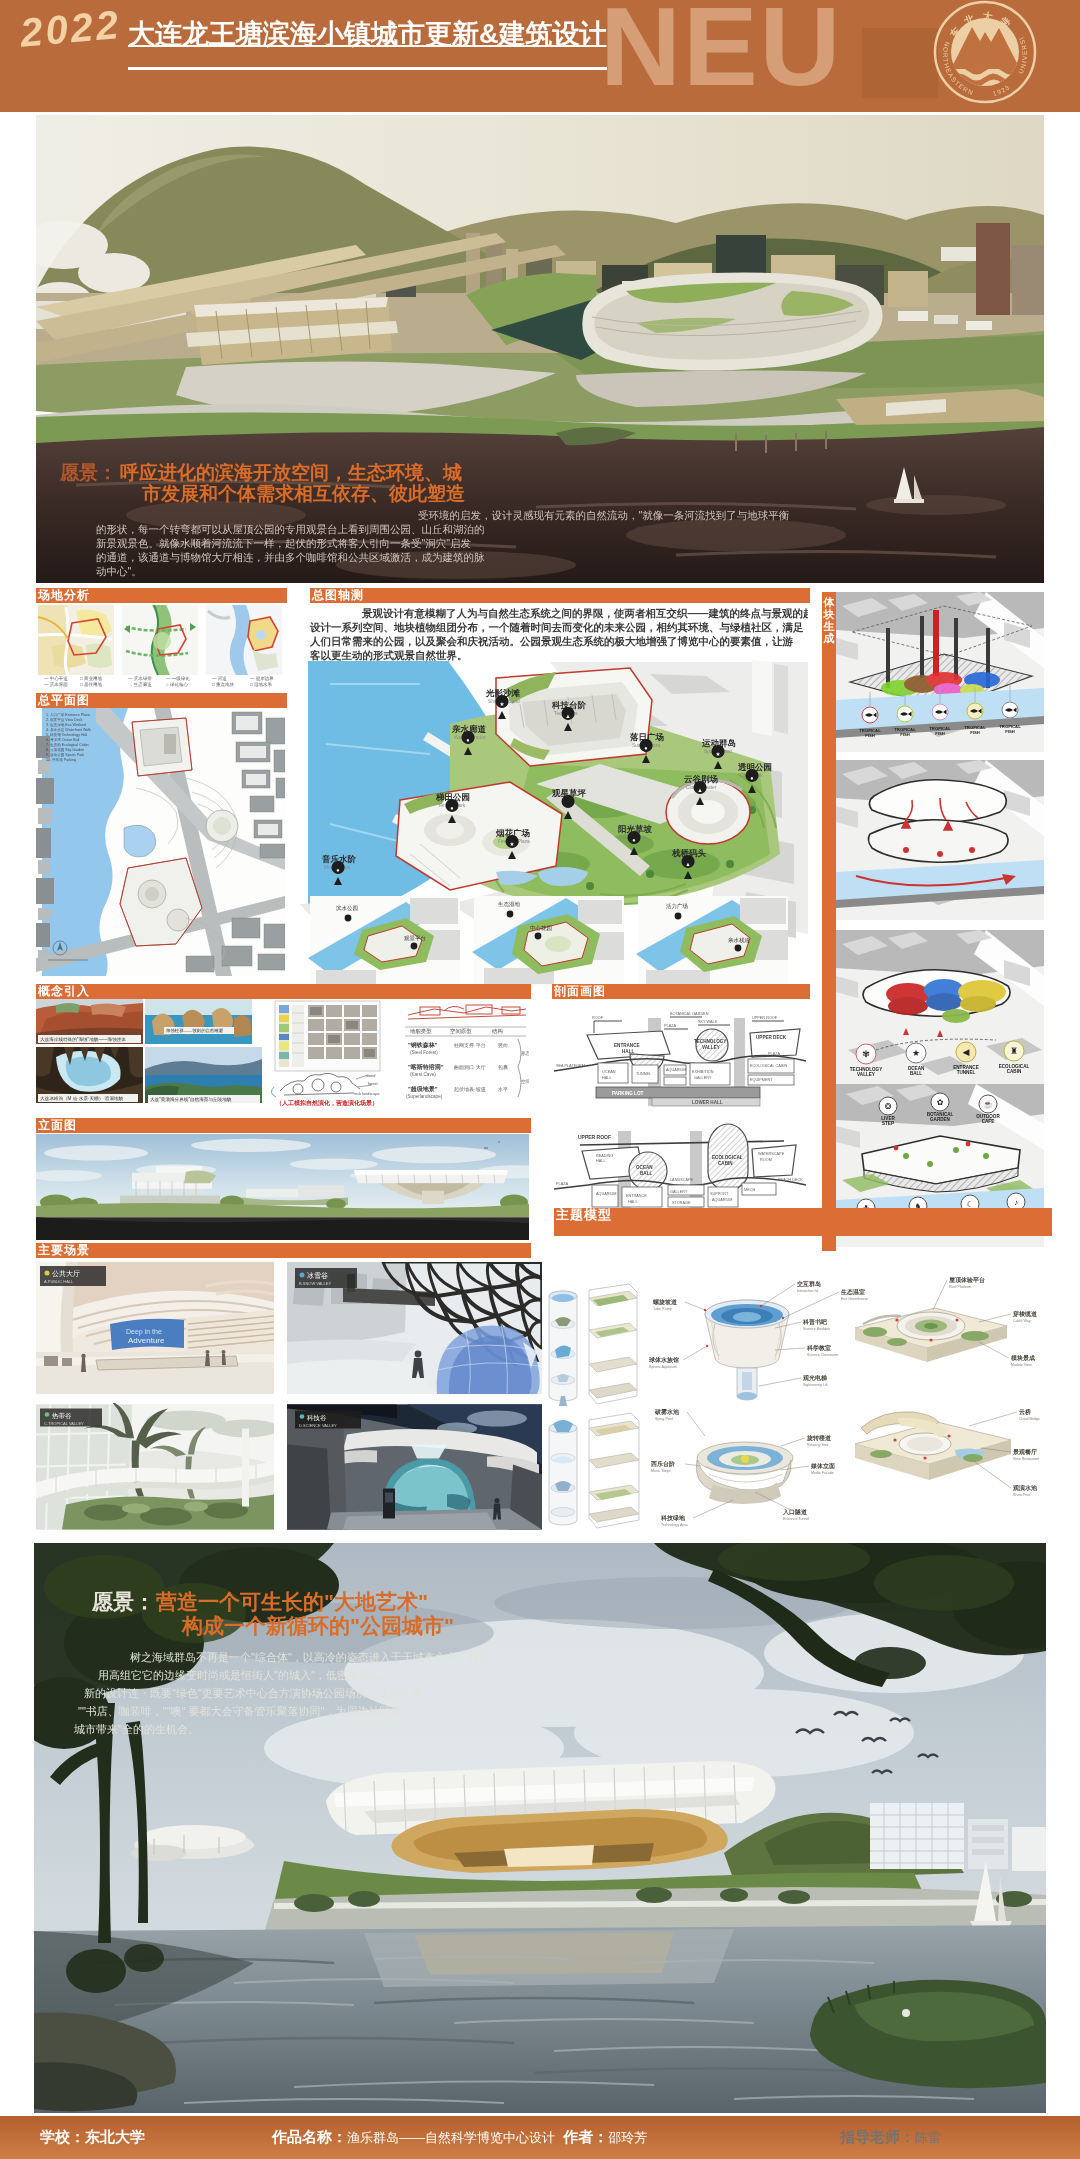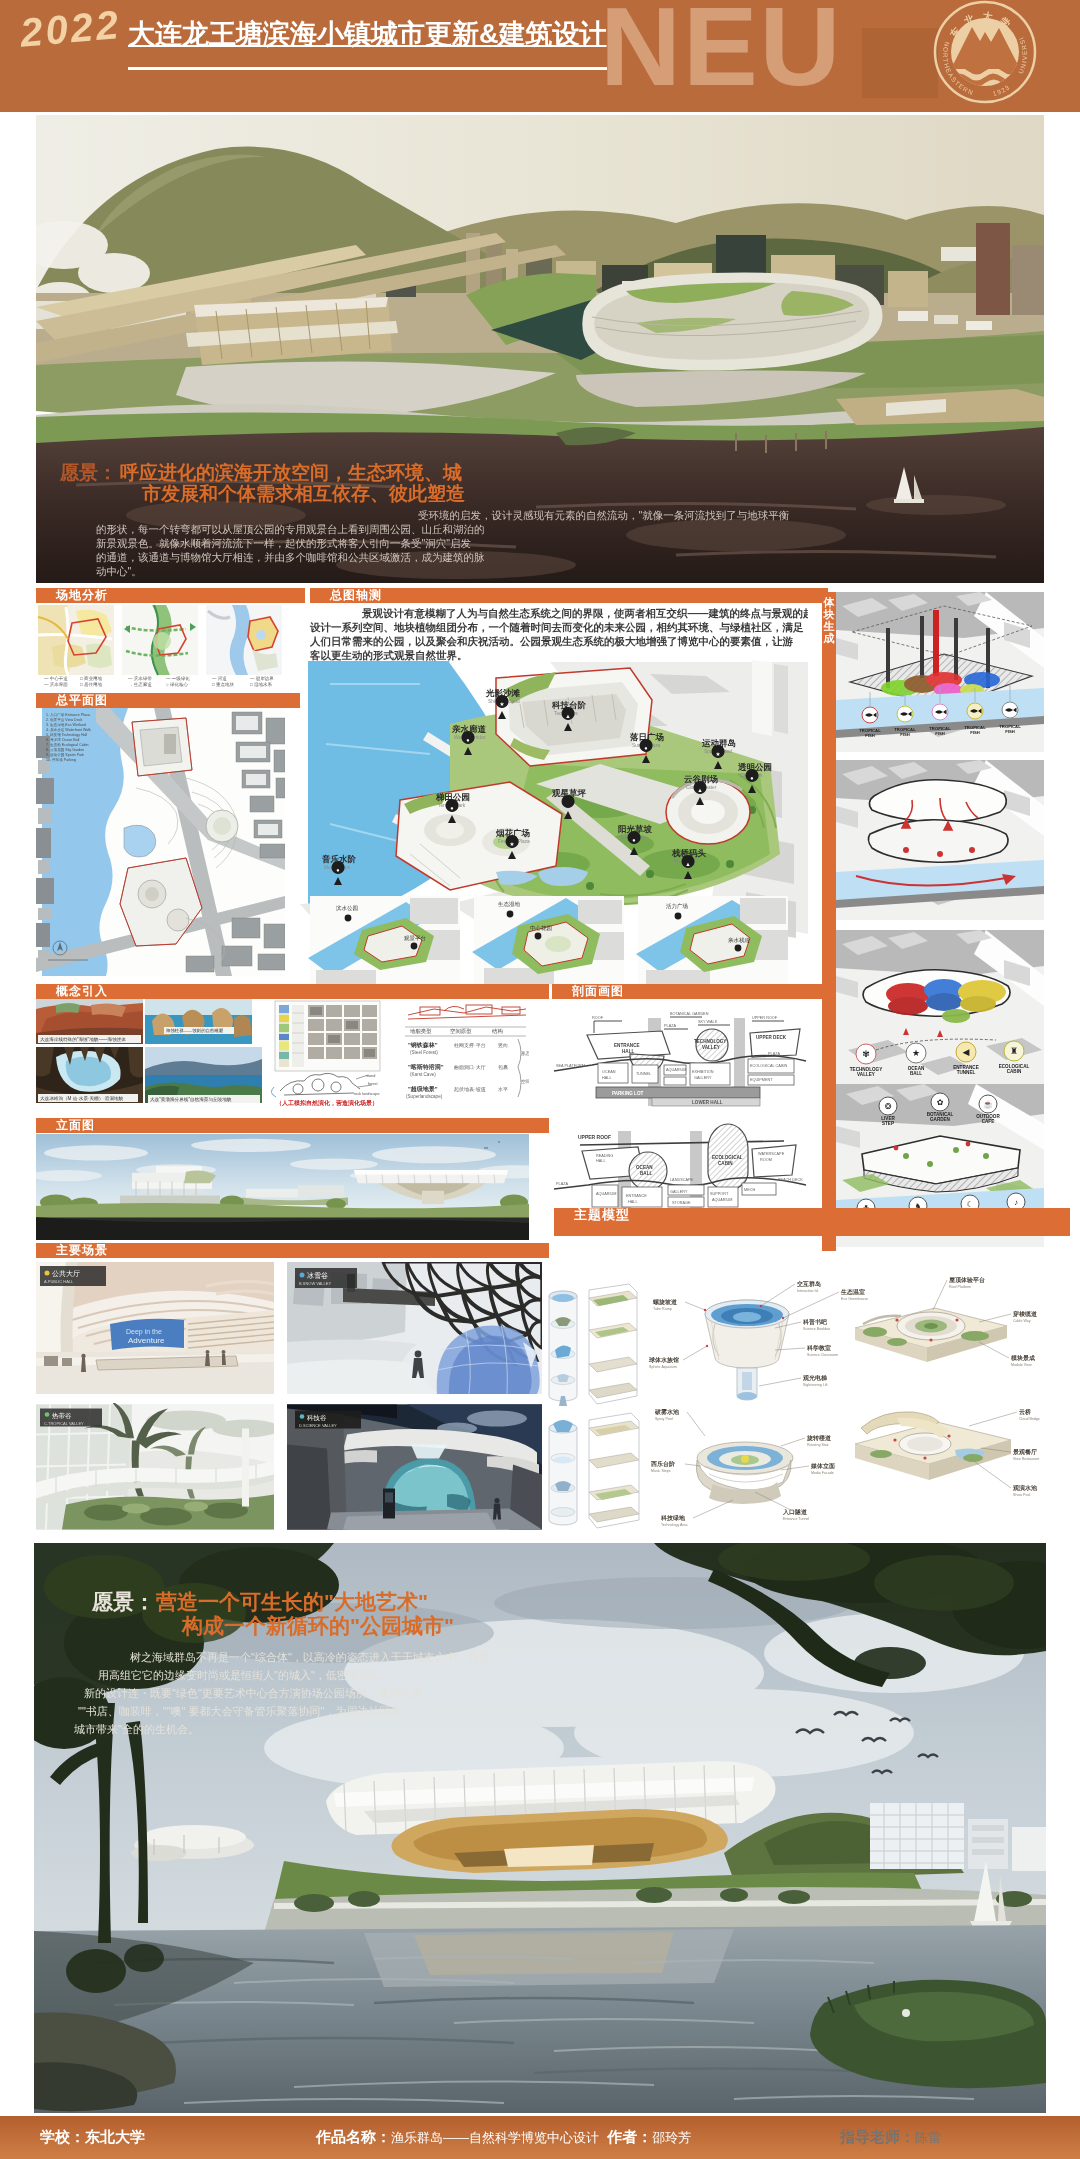--- a/index.html
+++ b/index.html
@@ -1,19 +1,19 @@
 <!DOCTYPE html>
 <html><head><meta charset="utf-8">
 <style>
 html,body{margin:0;padding:0;background:#fff;}
 #poster{position:relative;width:1080px;height:2159px;overflow:hidden;background:#fff;
   font-family:"Liberation Sans",sans-serif;}
 .abs{position:absolute;}
 .bar{position:absolute;background:#dc6e35;color:#fff;font-weight:bold;font-size:12px;
-  line-height:15px;padding-left:20px;letter-spacing:1px;}
+  line-height:15px;padding-left:2px;letter-spacing:1px;}
 </style></head>
 <body>
 <div id="poster">
 
 <div class="abs" id="header" style="left:0;top:0;width:1080px;height:112px;background:#b96b3c;"></div>
 
 <div class="abs" style="left:862px;top:28px;width:76px;height:70px;background:rgba(90,40,10,0.10);"></div>
 
 <div class="abs" style="left:600px;top:-18px;width:400px;height:120px;color:rgba(252,228,200,0.42);font-size:112px;font-weight:bold;letter-spacing:2px;">NEU</div>
 
@@ -1806,17 +1806,17 @@
     <text x="50" y="154">新的设计连・既要"绿色"更要艺术中心合方演协场公园场所，成为艺术</text>
     <text x="44" y="172">""书店、咖装啡，""噢" 要都大会守备管乐聚落协同"，为周边社区及</text>
     <text x="40" y="190">城市带来"全的的生机会。</text>
   </g>
 </svg>
 
 <div class="abs" style="left:0;top:2116px;width:1080px;height:43px;background:linear-gradient(180deg,#b35f2e,#cf7f46);"></div>
 
 <div class="abs" style="left:40px;top:2128px;color:#fff;font-size:15px;font-weight:bold;">学校：东北大学</div>
 
-<div class="abs" style="left:272px;top:2128px;color:#fff;font-size:15px;margin-left:44px;"><b>作品名称：</b><span style="font-size:13px;">渔乐群岛——自然科学博览中心设计</span>&nbsp;&nbsp;<b>作者：</b><span style="font-size:13px;">邵玲芳</span></div>
+<div class="abs" style="left:272px;top:2128px;color:#fff;font-size:15px;"><b>作品名称：</b><span style="font-size:13px;">渔乐群岛——自然科学博览中心设计</span>&nbsp;&nbsp;<b>作者：</b><span style="font-size:13px;">邵玲芳</span></div>
 
 <div class="abs" style="left:840px;top:2128px;color:#737373;font-size:15px;"><b>指导老师：</b><span style="font-size:13px;">陈雷</span></div>
 
 </div>
 
 </body></html>

